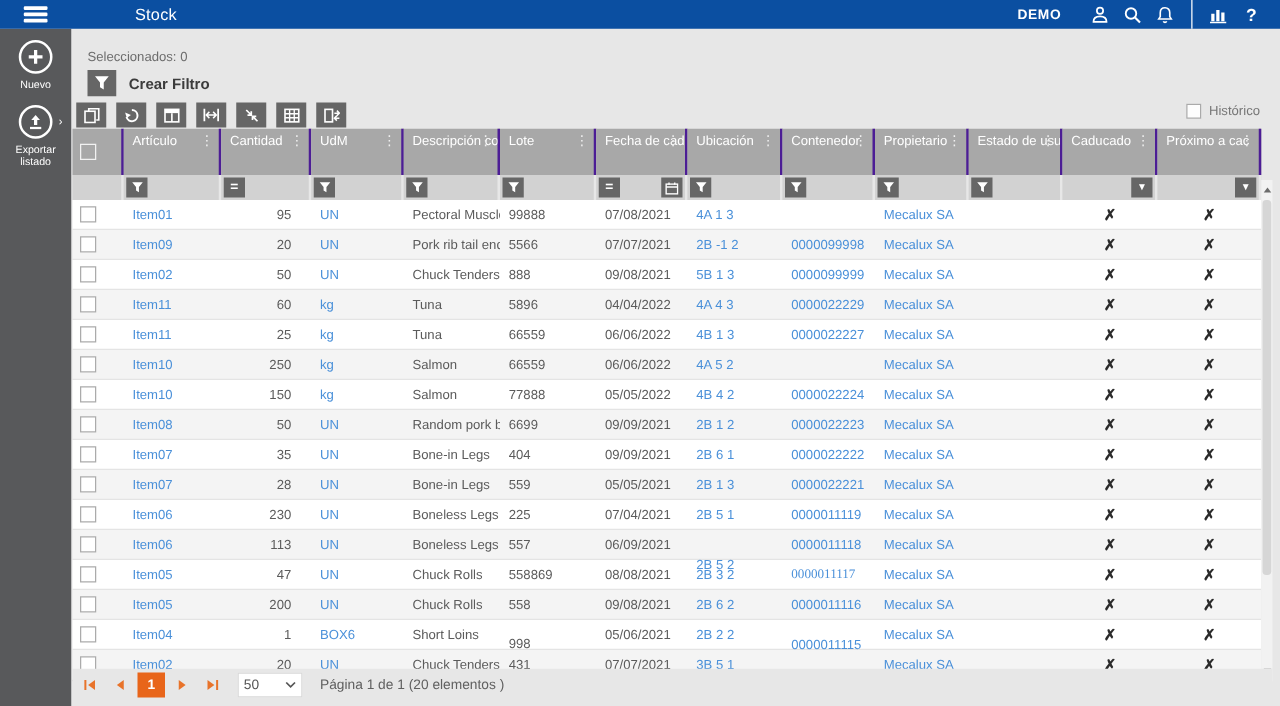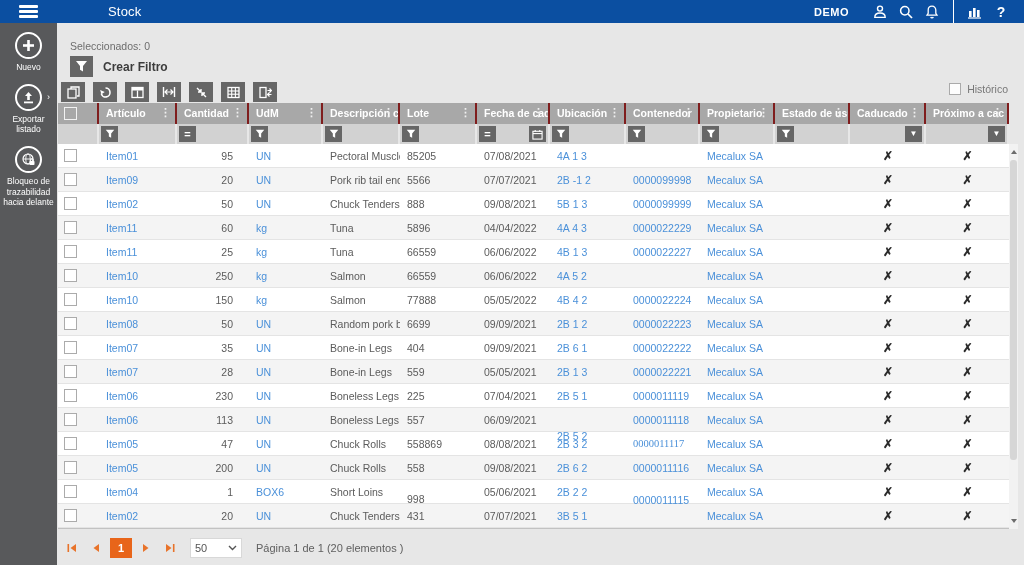--- a/index.html
+++ b/index.html
@@ -38,22 +38,22 @@
   .tools { position:absolute; left:4px; top:59px; display:flex; }
   .tool-btn { width:24px; height:20px; background:#666; margin-right:8px; display:flex; align-items:center; justify-content:center; cursor:pointer; }
   .hist { position:absolute; right:16px; top:60px; display:flex; align-items:center; }
   .hist-cb { width:12px; height:12px; background:#fdfdfd; border:1px solid #aaa; cursor:pointer; }
   .hist-label { font-size:10.5px; color:#777; margin-left:6px; }
 
   
   .grid { position:absolute; left:1px; right:6px; top:80px; display:flex; }
   .grid-cols { flex:1; min-width:0; }
   .hrow, .frow, .brow { display:flex; }
-  .hcell { background:#a8a8a8; color:#fff; font-size:10.5px; font-weight:bold; height:21px;
-           padding:4px 3px 0 7px; position:relative; border-right:2px solid #7f1d1d; cursor:pointer;
+  .hcell { background:#a8a8a8; color:#fff; font-size:10.5px; font-weight:normal; height:37px;
+           padding:4px 3px 0 7px; position:relative; border-right:2px solid #4c1d95; cursor:pointer;
            white-space:nowrap; overflow:hidden; }
   .hcell .dots { position:absolute; right:4px; top:3px; font-size:11px; color:#f0f0f0; }
   .fcell { background:#d2d2d2; height:20px; border-right:2px solid #e7e7e7; display:flex; align-items:center; padding:0 2px; }
   .fbtn { width:17px; height:16px; background:#666; display:flex; align-items:center; justify-content:center; cursor:pointer; flex:0 0 auto; }
   .fbtn.right { margin-left:auto; }
   .fbtn .eq { color:#fff; font-size:11px; font-weight:bold; line-height:1; }
   .fbtn .car { color:#fff; font-size:8px; line-height:1; }
   .tbody { border-bottom:1px solid #c2c2c2; }
   .brow { height:24px; align-items:center; border-bottom:1px solid #e4e4e4; background:#fff; }
   .brow.alt { background:#f4f4f4; }
@@ -145,34 +145,20 @@
       <div class="sb-circ">
         <svg width="15" height="15" viewBox="0 0 15 15">
             <path d="M7.5 2 11 6H8.8v4H6.2V6H4z" fill="#fff"></path>
             <rect x="3" y="11.5" width="9" height="1.8" fill="#fff"></rect>
           </svg>
       </div>
       <span class="sb-sub">›</span>
     </div>
     <div class="sb-label">Exportar listado</div>
   </div>
-  <div class="sb-item">
-    <div class="sb-circ-wrap">
-        <div class="sb-circ">
-      <svg width="15" height="15" viewBox="0 0 15 15">
-            <circle cx="7" cy="7" r="5" fill="none" stroke="#fff" stroke-width="1.2"></circle>
-            <ellipse cx="7" cy="7" rx="2.2" ry="5" fill="none" stroke="#fff" stroke-width="0.9"></ellipse>
-            <line x1="2" y1="7" x2="12" y2="7" stroke="#fff" stroke-width="0.9"></line>
-            <rect x="8.5" y="9" width="5" height="4" rx="0.8" fill="#fff"></rect>
-            <path d="M9.7 9V8a1.3 1.3 0 0 1 2.6 0v1" fill="none" stroke="#fff" stroke-width="1"></path>
-          </svg>
-    </div>
-      </div>
-    <div class="sb-label">Bloqueo de trazabilidad hacia delante</div>
-  </div>
 </aside>
 
 <main class="main">
   <div class="sel-label">Seleccionados: 0</div>
 
   <div class="cf-row">
     <div class="cf-btn">
       <svg width="13" height="13" viewBox="0 0 13 13">
           <path d="M1 1h11L8 6v5.5L5 9.7V6z" fill="#fff"></path>
         </svg>
@@ -344,21 +330,21 @@
         </div>
       <div class="tbody" id="table-body">
           <div class="brow">
             <div style="flex: 0 0 41px;">
               <div class="cb"></div>
             </div>
             <div class="bcell" style="flex: 0 0 78px;"><a>Item01</a></div>
             <div class="bcell num" style="flex: 0 0 72px;">95</div>
             <div class="bcell" style="flex: 0 0 74px;"><a>UN</a></div>
             <div class="bcell" style="flex: 0 0 77px;">Pectoral Muscle</div>
-            <div class="bcell" style="flex: 0 0 77px;">85205</div>
+            <div class="bcell" style="flex: 0 0 77px;">99888</div>
             <div class="bcell" style="flex: 0 0 73px;">07/08/2021</div>
             <div class="bcell" style="flex: 0 0 76px;"><a>4A 1 3</a></div>
             <div class="bcell" style="flex: 0 0 74px;"></div>
             <div class="bcell" style="flex: 0 0 75px;"><a>Mecalux SA</a></div>
             <div class="bcell" style="flex: 0 0 75px;"></div>
             <div class="bcell ctr" style="flex: 0 0 76px;"><span class="xmark">✗</span></div>
             <div class="bcell ctr" style="flex: 1 1 76px;"><span class="xmark">✗</span></div>
           </div>
           <div class="brow alt">
             <div style="flex: 0 0 41px;">

